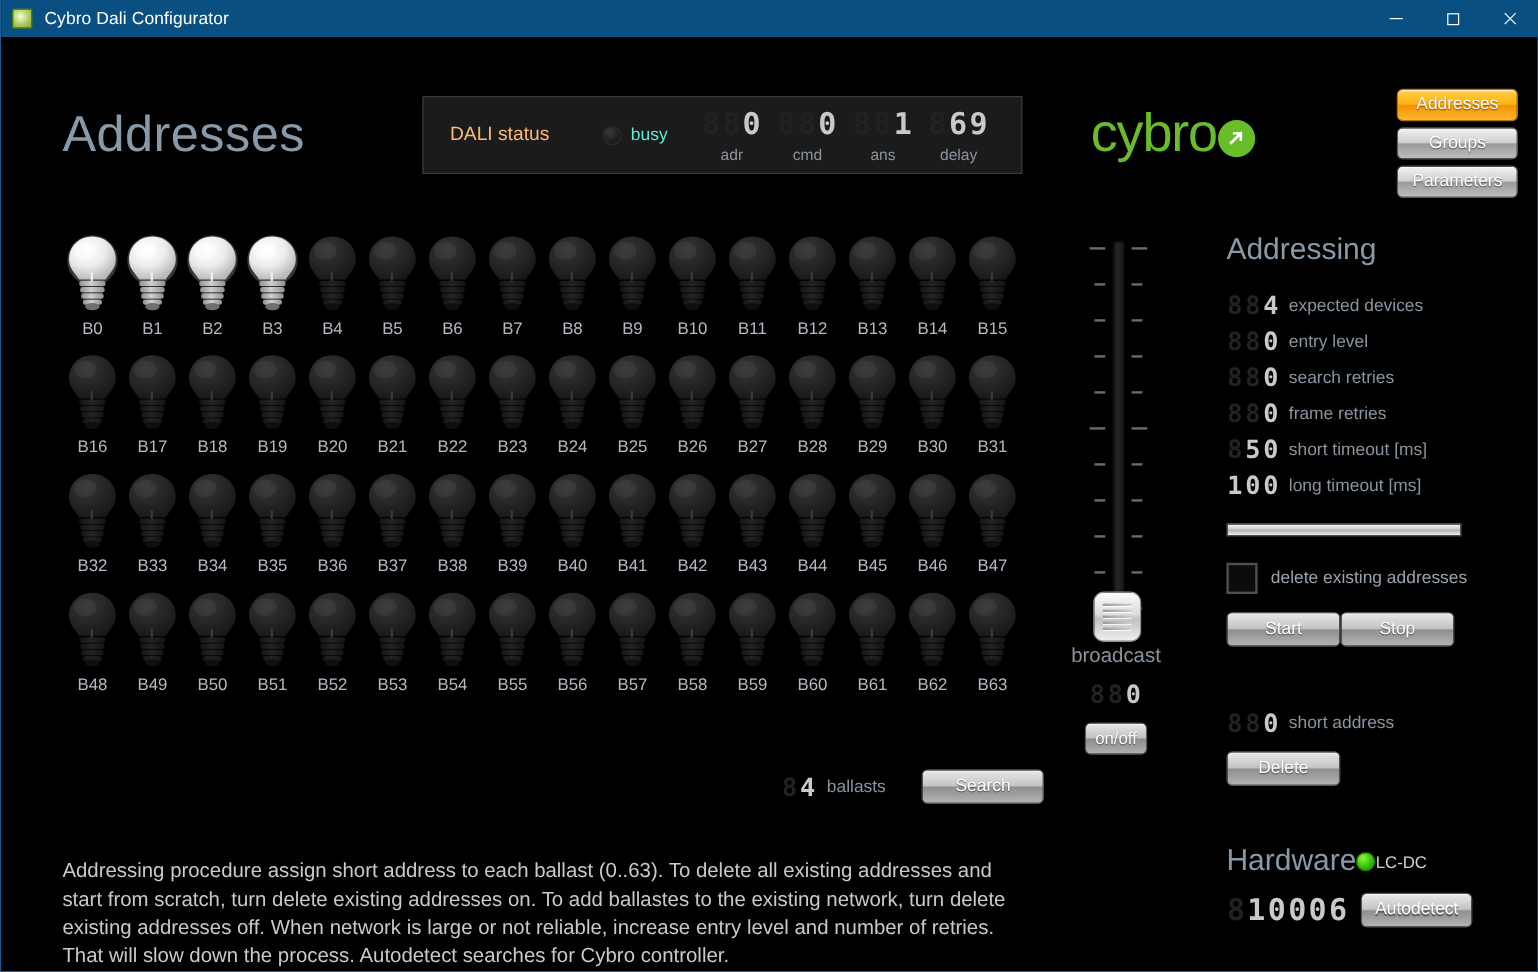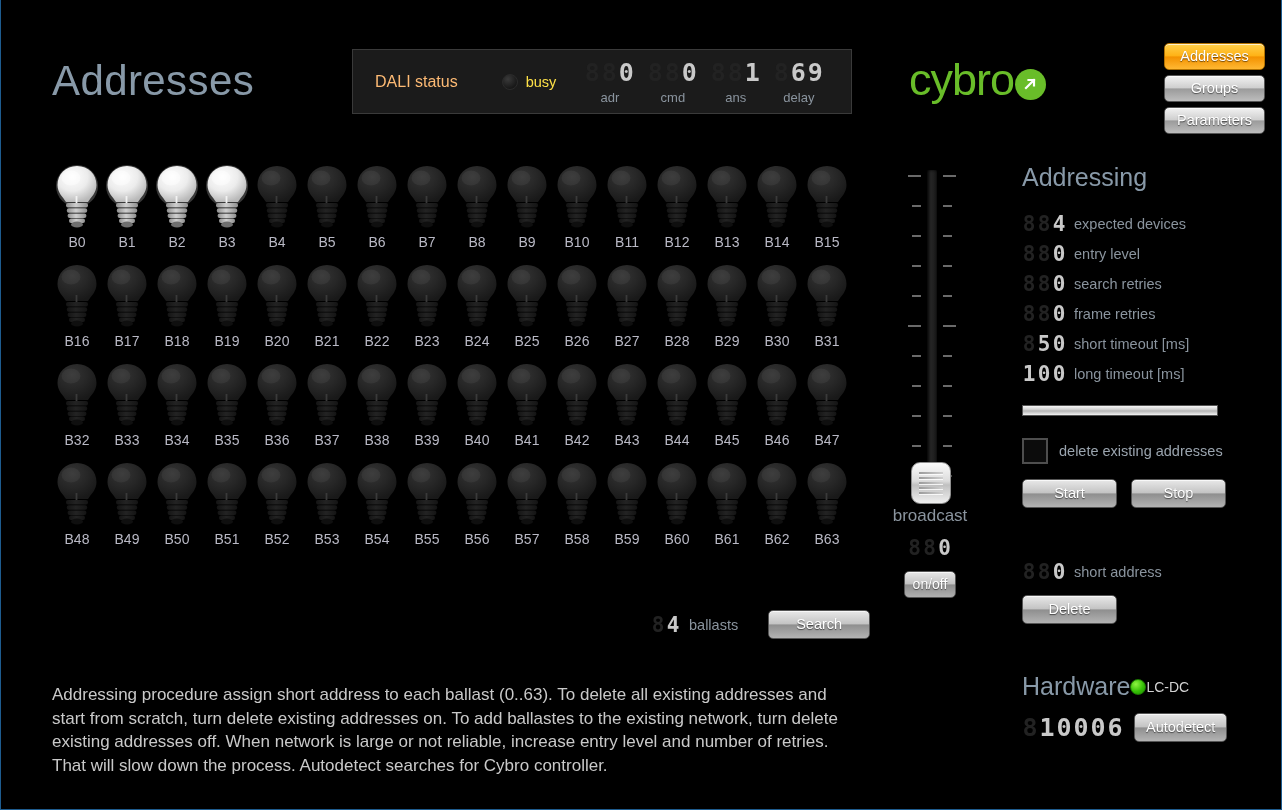--- a/index.html
+++ b/index.html
@@ -97,21 +97,21 @@
   }
   .led {
     width: 16px; height: 16px; border-radius: 50%;
     background: radial-gradient(circle at 35% 30%, #3a3a3a, #181818 70%);
     border: 1px solid #2b2b2b;
   }
   .led.on {
     background: radial-gradient(circle at 35% 30%, #8ef441 0%, #35c006 55%, #1d8a00 100%);
     border-color: #1d7d00;
   }
-  .busy-label { font-size: 14.5px; color: #fde047; }
+  .busy-label { font-size: 14.5px; color: #5eead4; }
 
   .dali-fields { display: flex; margin-left: 28px; gap: 12px; }
   .dali-field { display: flex; flex-direction: column; align-items: center; }
   .dali-field .caption { font-size: 13px; color: #8a949e; margin-top: 3px; }
 
   
   .seg {
     font-family: "DejaVu Sans Mono", monospace;
     letter-spacing: 1px;
     display: inline-flex;
@@ -290,21 +290,21 @@
     display: flex; align-items: center; gap: 11px;
   }
   .checkbox {
     width: 26px; height: 26px;
     border: 2px solid #4e4e4e;
     background: #0c0c0c;
     cursor: pointer;
   }
   .checkbox-label { font-size: 14.5px; color: #9aa4ae; }
 
-  .btn-row { margin-top: 15px; display: flex; gap: 14px; }
+  .btn-row { margin-top: 15px; display: flex; gap: 0; }
   .wide-btn {
     width: 95px;
     border-radius: 5px;
     border: 1px solid #555;
     color: #fff; font-size: 14.5px; text-align: center;
     background: linear-gradient(to bottom, #e8e8e8 0%, #c4c4c4 47%, #8f8f8f 52%, #b3b3b3 100%);
     text-shadow: 0 1px 1px rgba(0,0,0,.55);
     padding: 5px 0 6px; cursor: pointer;
     box-shadow: inset 0 1px 0 rgba(255,255,255,.7);
   }
@@ -330,20 +330,35 @@
     text-shadow: 0 1px 1px rgba(0,0,0,.55);
     padding: 5px 11px 6px; cursor: pointer;
     box-shadow: inset 0 1px 0 rgba(255,255,255,.7);
   }
 </style>
 </head>
 <body>
 
 <div class="window">
 
+  <div class="titlebar">
+    <div class="title-icon"></div>
+    <div class="title-text">Cybro Dali Configurator</div>
+    <div class="win-buttons">
+      <div class="win-btn">
+          <div class="glyph-min"></div>
+        </div>
+      <div class="win-btn">
+          <div class="glyph-max"></div>
+        </div>
+      <div class="win-btn close">
+          <div class="glyph-close"></div>
+        </div>
+    </div>
+  </div>
 
   <div class="client">
 
     <div class="page-title">Addresses</div>
 
     <div class="dali-panel">
       <div class="dali-title">DALI status</div>
       <div class="busy-wrap">
         <div class="led" id="busy-led"></div>
         <div class="busy-label">busy</div>

